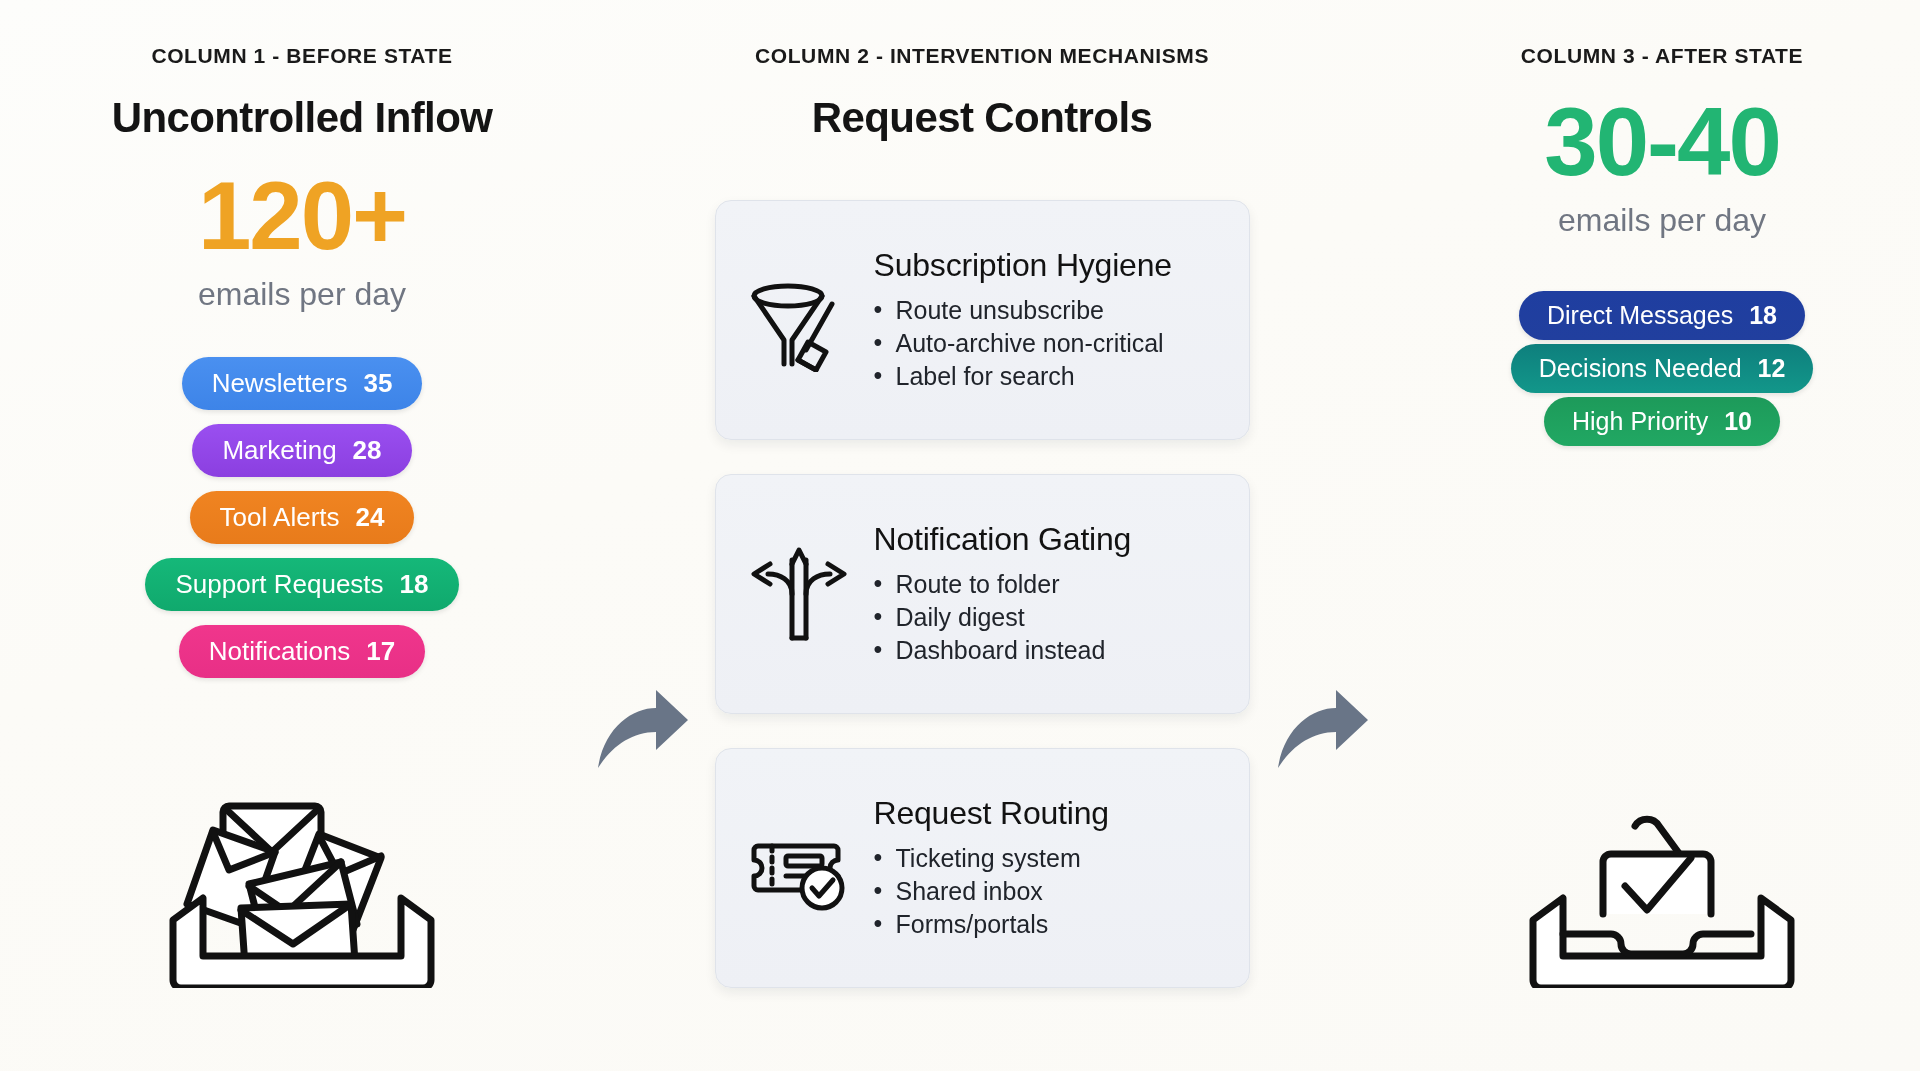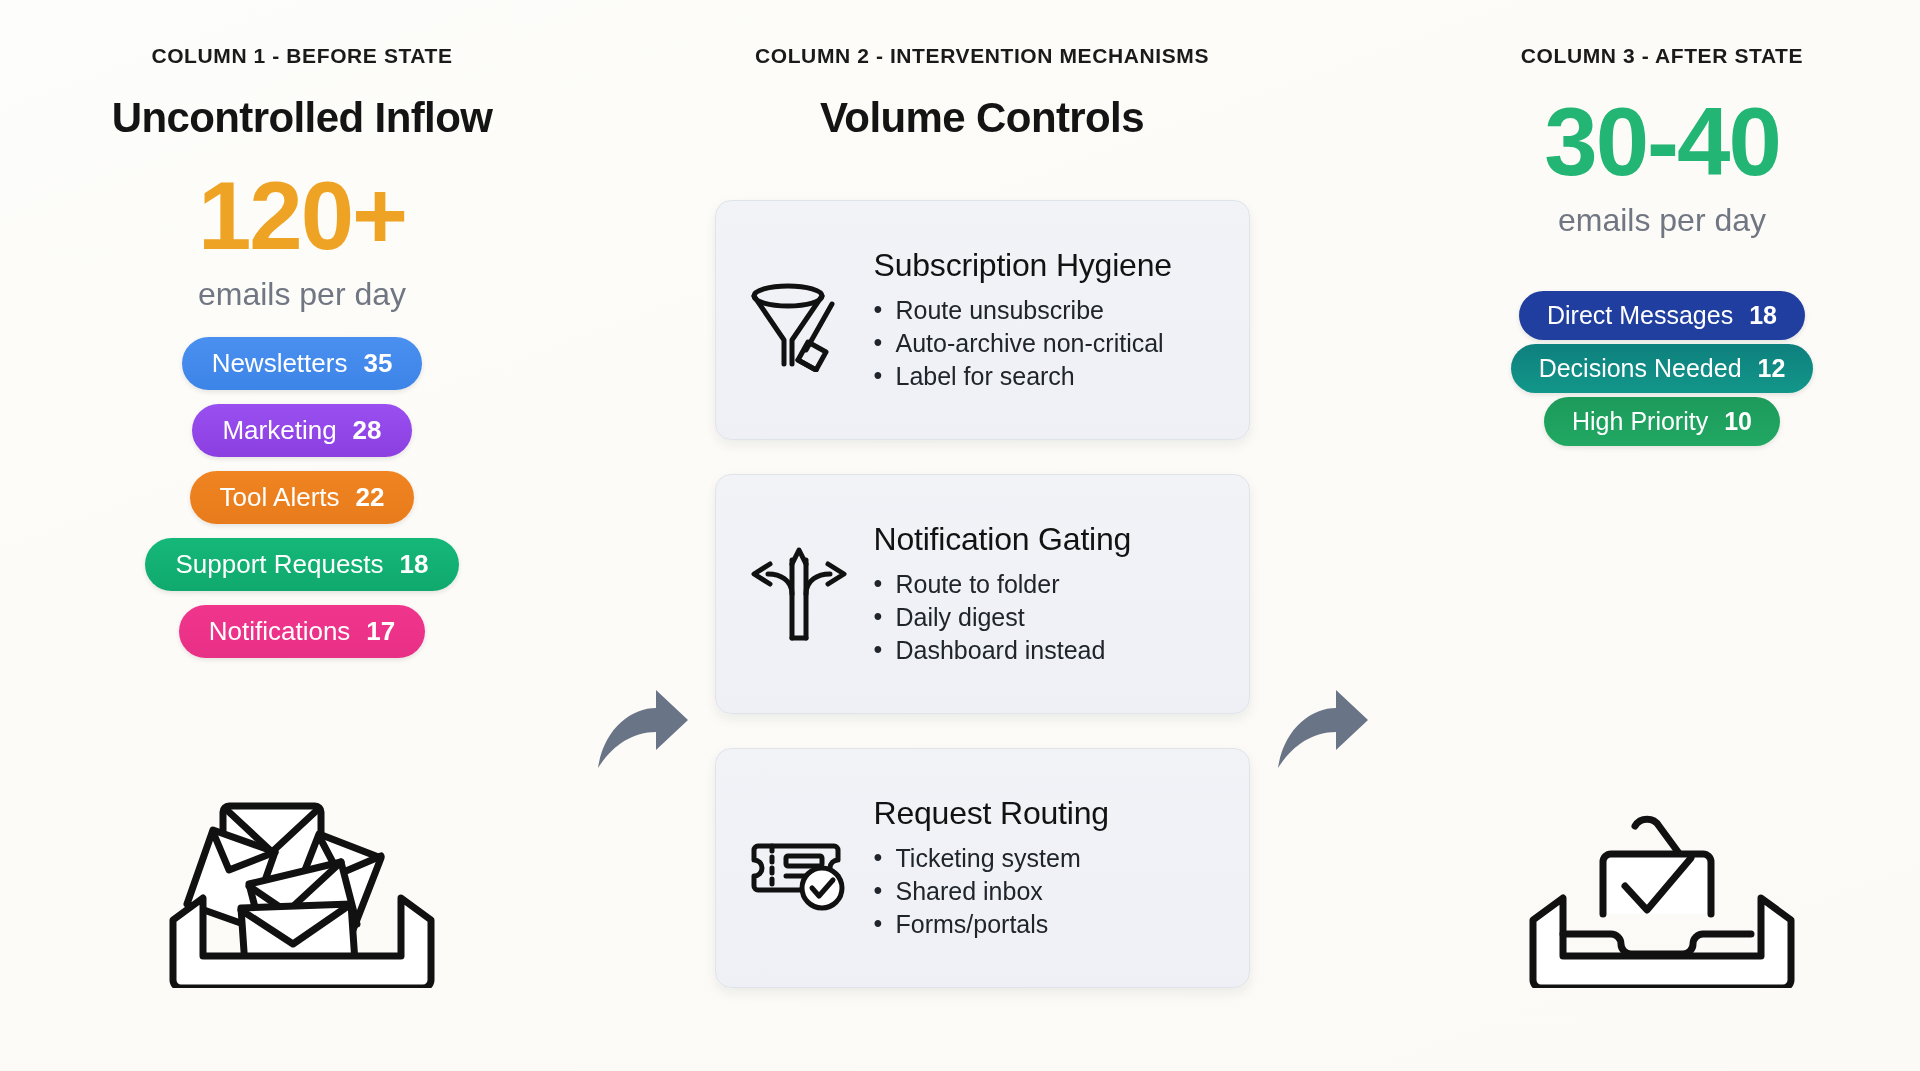--- a/index.html
+++ b/index.html
@@ -54,21 +54,21 @@
   .bignum.before { color: #efa324; }
   .bignum.after  { color: #22b573; }
 
   .unit {
     font-size: 32px;
     color: #707682;
     margin-top: 12px;
   }
 
   
-  .pills { margin-top: 24px; display: flex; flex-direction: column; align-items: center; gap: 14px; }
+  .pills { margin-top: 44px; display: flex; flex-direction: column; align-items: center; gap: 14px; }
   .pill {
     display: inline-flex;
     align-items: center;
     gap: 16px;
     border-radius: 999px;
     padding: 11px 30px;
     color: #ffffff;
     font-size: 26px;
     white-space: nowrap;
     box-shadow: 0 2px 5px rgba(0,0,0,0.10);
@@ -137,21 +137,21 @@
         <div class="pill" style="background: linear-gradient(rgb(74, 144, 240) 0%, rgb(61, 132, 232) 100%);">
           <span class="pill-label">Newsletters</span>
           <span class="pill-value">35</span>
         </div>
         <div class="pill" style="background: linear-gradient(rgb(154, 79, 240) 0%, rgb(139, 63, 224) 100%);">
           <span class="pill-label">Marketing</span>
           <span class="pill-value">28</span>
         </div>
         <div class="pill" style="background: linear-gradient(rgb(240, 132, 33) 0%, rgb(232, 123, 27) 100%);">
           <span class="pill-label">Tool Alerts</span>
-          <span class="pill-value">22</span>
+          <span class="pill-value">24</span>
         </div>
         <div class="pill" style="background: linear-gradient(rgb(21, 184, 121) 0%, rgb(16, 169, 109) 100%);">
           <span class="pill-label">Support Requests</span>
           <span class="pill-value">18</span>
         </div>
         <div class="pill" style="background: linear-gradient(rgb(240, 54, 140) 0%, rgb(232, 47, 134) 100%);">
           <span class="pill-label">Notifications</span>
           <span class="pill-value">17</span>
         </div>
       </div>
@@ -180,21 +180,21 @@
   </div>
 
   <div class="connector">
     <svg width="100" height="86" viewBox="0 0 100 86">
       <path d="M6 80 C12 40 40 20 64 20 L64 2 L96 32 L64 62 L64 44 C40 44 20 58 6 80 Z" fill="#697587"></path>
     </svg>
   </div>
 
   <div class="col">
     <div class="col-kicker">COLUMN 2 - INTERVENTION MECHANISMS</div>
-    <div class="col-title">Volume Controls</div>
+    <div class="col-title">Request Controls</div>
 
     <div class="cards">
 
       <div class="card">
         <div class="card-icon">
           <svg width="104" height="104" viewBox="0 0 104 104" fill="none" stroke="#111" stroke-width="5" stroke-linecap="round" stroke-linejoin="round">
             <ellipse cx="42" cy="28" rx="34" ry="10"></ellipse>
             <path d="M8 28 L38 72 L38 96"></path>
             <path d="M76 28 L46 72 L46 96"></path>
             <path d="M86 36 L60 82"></path>

